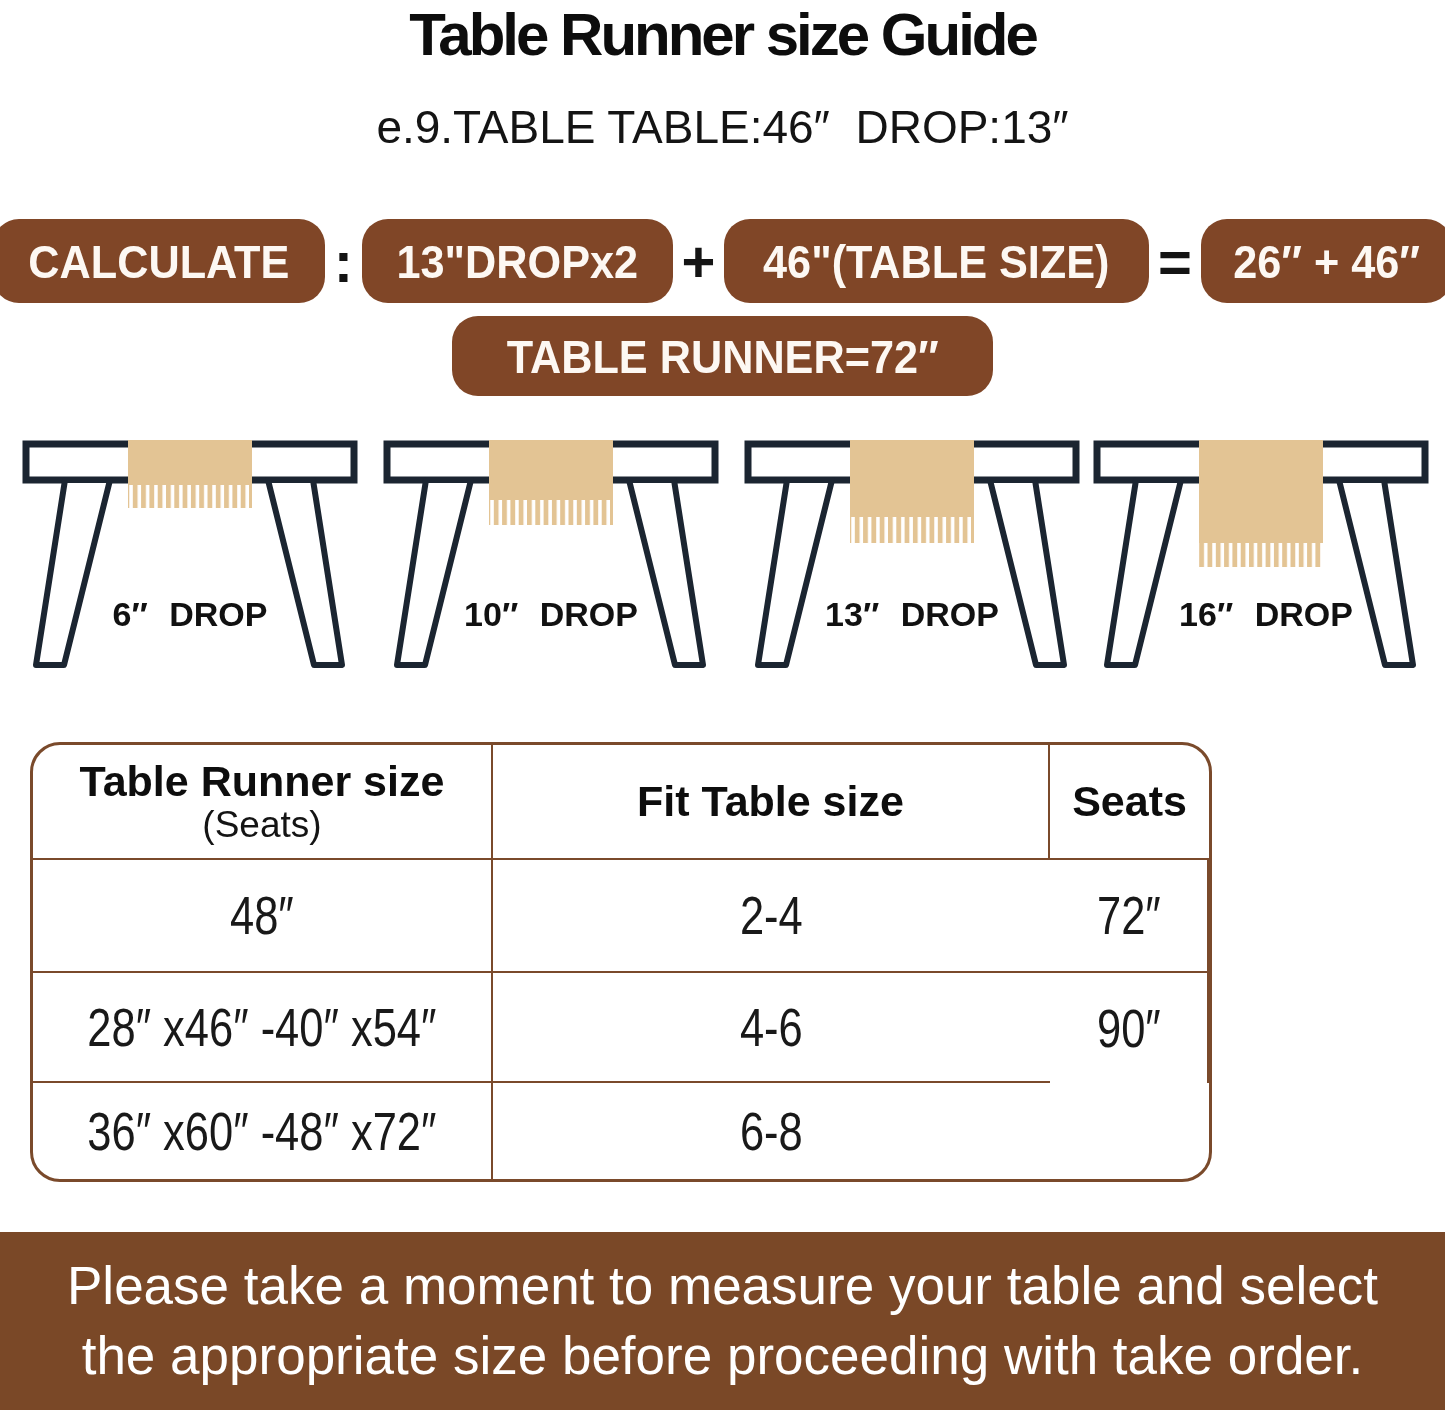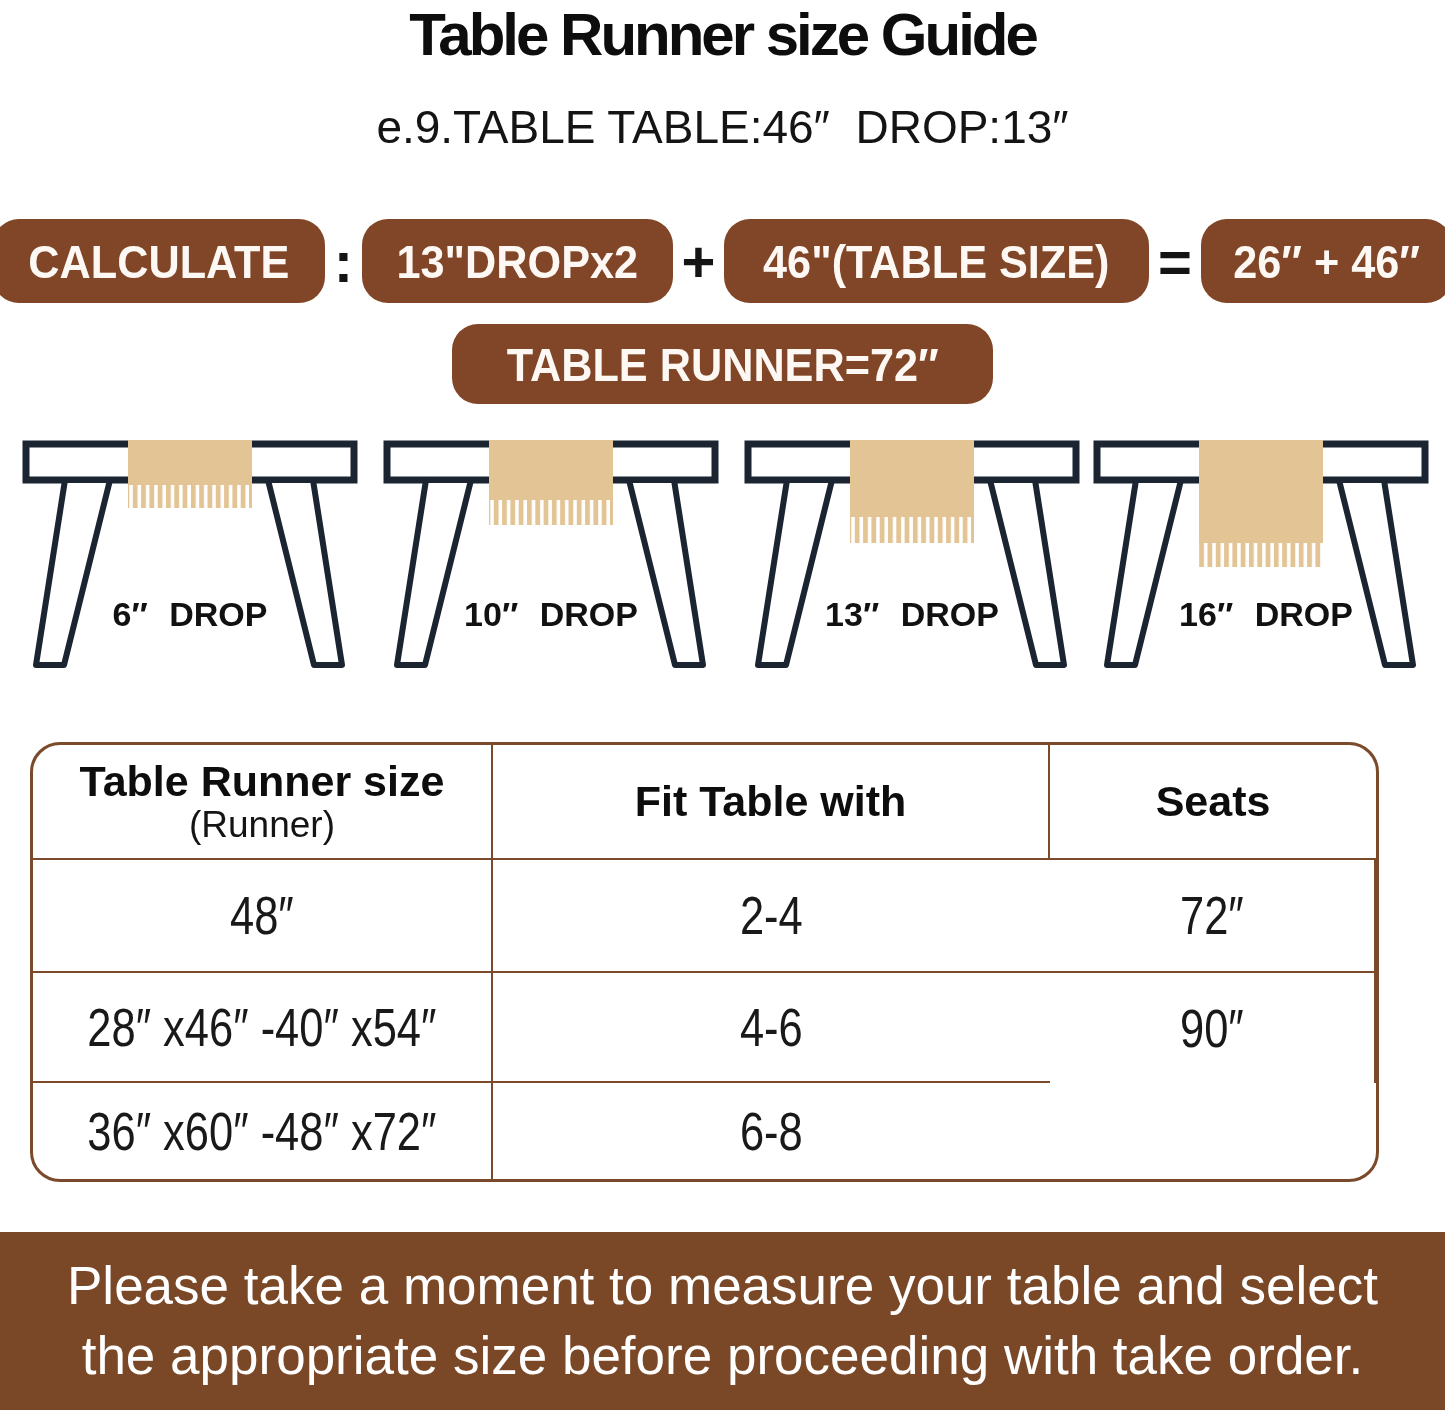--- a/index.html
+++ b/index.html
@@ -35,33 +35,33 @@
   }
   .pill .cond { display:inline-block; transform:scaleX(0.92); transform-origin:center; }
   .op {
     font-size:58px; font-weight:bold; color:#141414;
     display:flex; align-items:center;
   }
   .calc-row2 {
     position:absolute; top:316px; left:0; width:1445px; height:80px;
     display:flex; justify-content:center;
   }
-  .calc-row2 .pill { height:80px; padding:9px 36px;margin-top:8px; }
+  .calc-row2 .pill { height:80px; padding:9px 36px; }
   .diagrams {
     position:absolute; top:430px; left:0; width:1445px; height:280px;
     display:flex;
     align-items:flex-end;
   }
   .diagrams svg { display:block; }
   .drop-label {
     font-size:34px; font-weight:bold; fill:#111;
     text-anchor:middle; word-spacing:12px;
   }
   .size-table {
-    position:absolute; top:742px; left:30px; width:1349px; height:440px;
+    position:absolute; top:742px; left:30px; width:1182px; height:440px;
     background:#fff;
     border:3px solid #7a4a2b; border-radius:30px;
     overflow:hidden;
     display:grid;
     grid-template-columns:460px 557px 1fr;
     grid-template-rows:115px 113px 110px 1fr;
   }
   .cell {
     border-right:2px solid #7a4a2b; border-bottom:2px solid #7a4a2b;
     display:flex; flex-direction:column; align-items:center; justify-content:center;
@@ -160,24 +160,24 @@
     <rect x="116" y="113" width="124" height="24" fill="url(#f3)"></rect>
     <text class="drop-label" x="183" y="196">16″ DROP</text>
   </svg>
 
 </div>
 
 <div class="size-table">
 
   <div class="cell">
     <div class="hline1">Table Runner size</div>
-    <div class="hline2">(Runner)</div>
+    <div class="hline2">(Seats)</div>
   </div>
   <div class="cell">
-    <div class="hline1">Fit Table with</div>
+    <div class="hline1">Fit Table size</div>
   </div>
   <div class="cell lastcol">
     <div class="hline1">Seats</div>
   </div>
 
   <div class="cell">
       <span class="cellval">48″</span>
     </div>
   <div class="cell lastcol">
       <span class="cellval">2-4</span>

